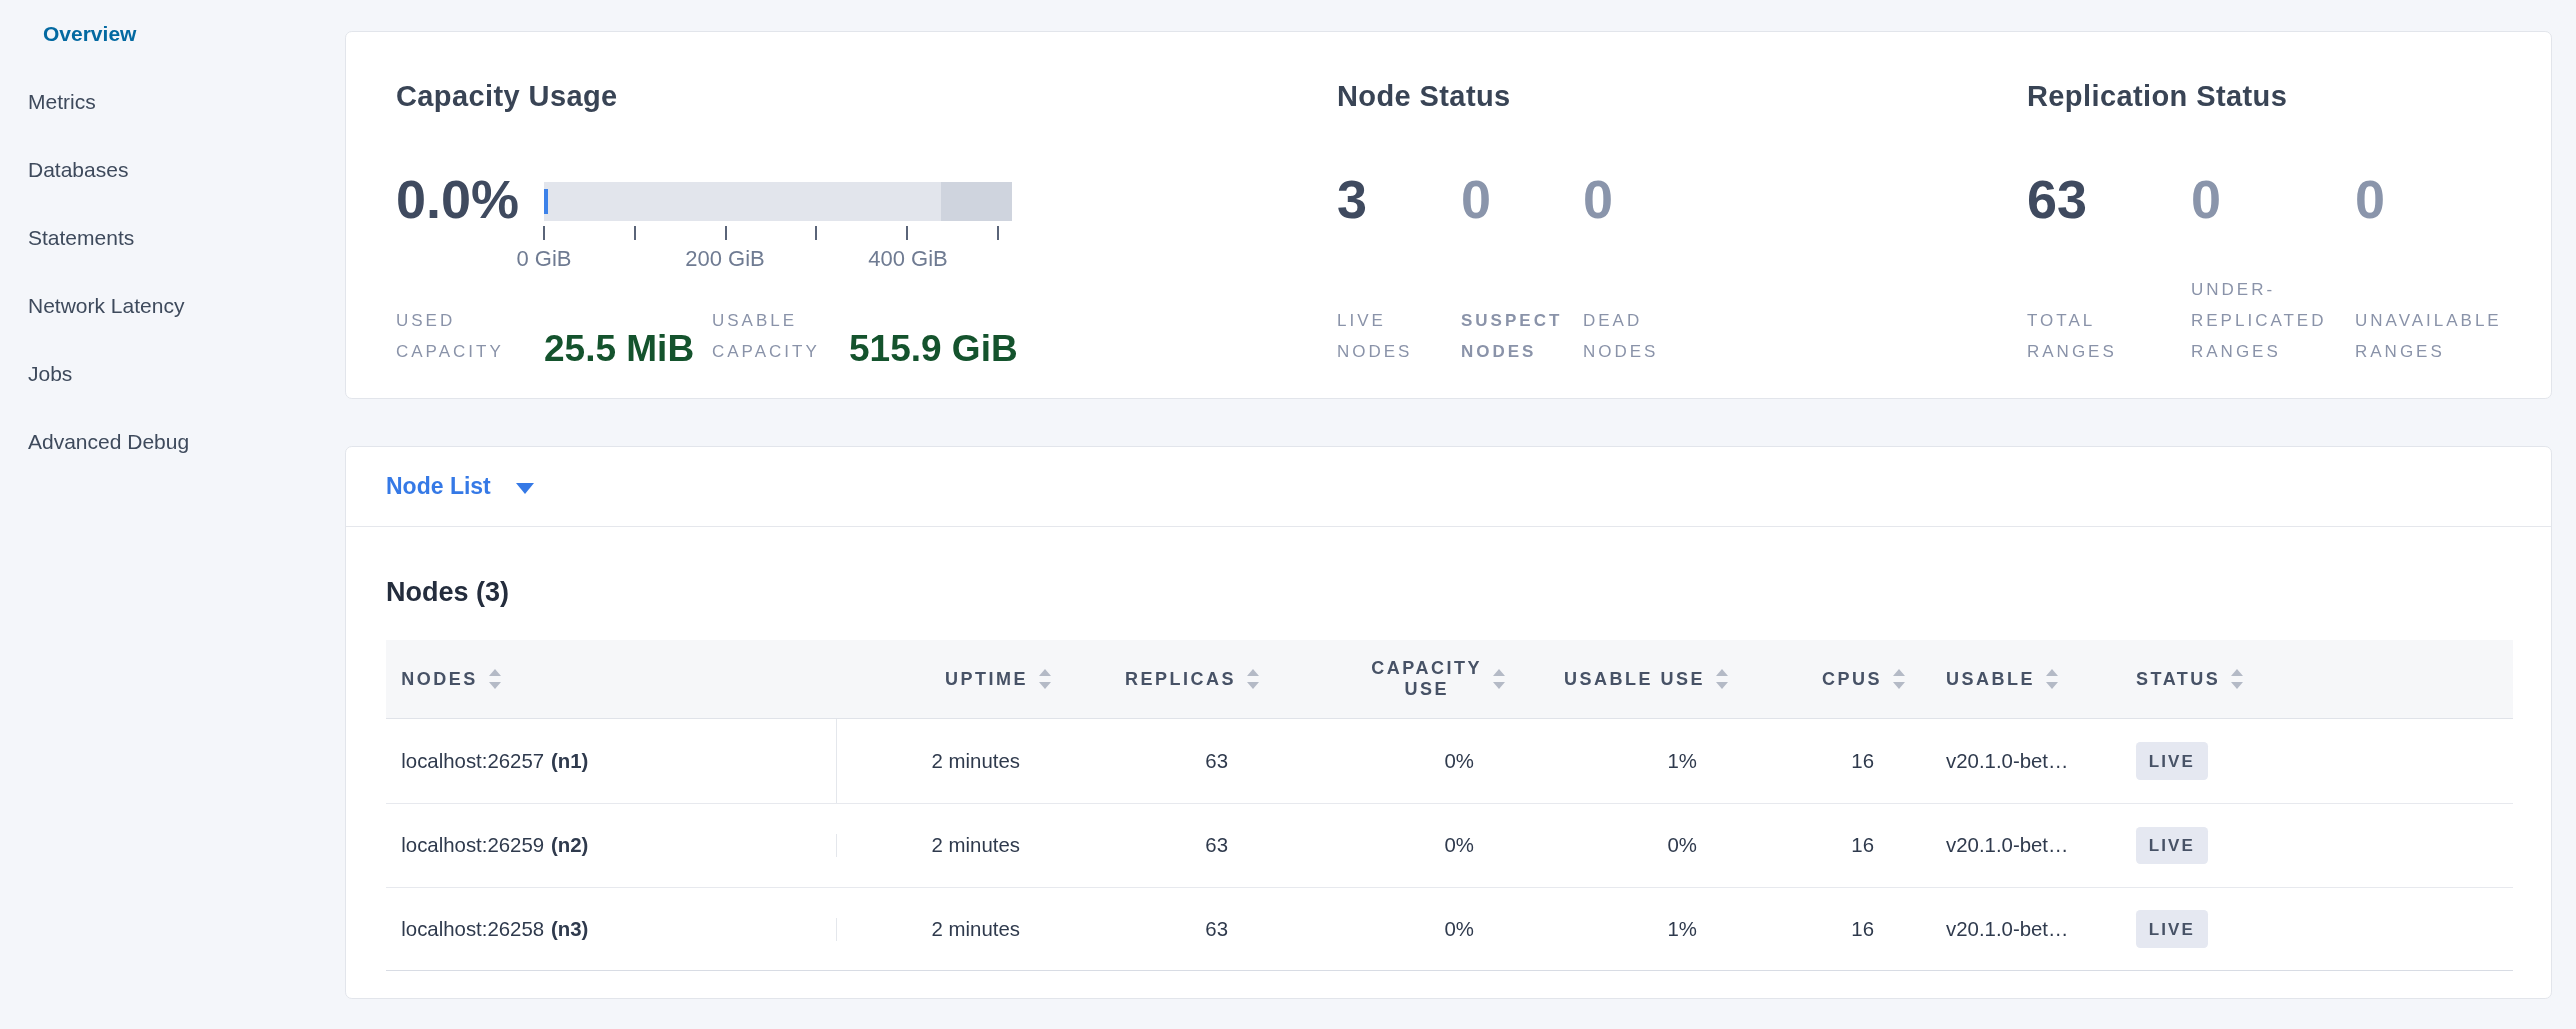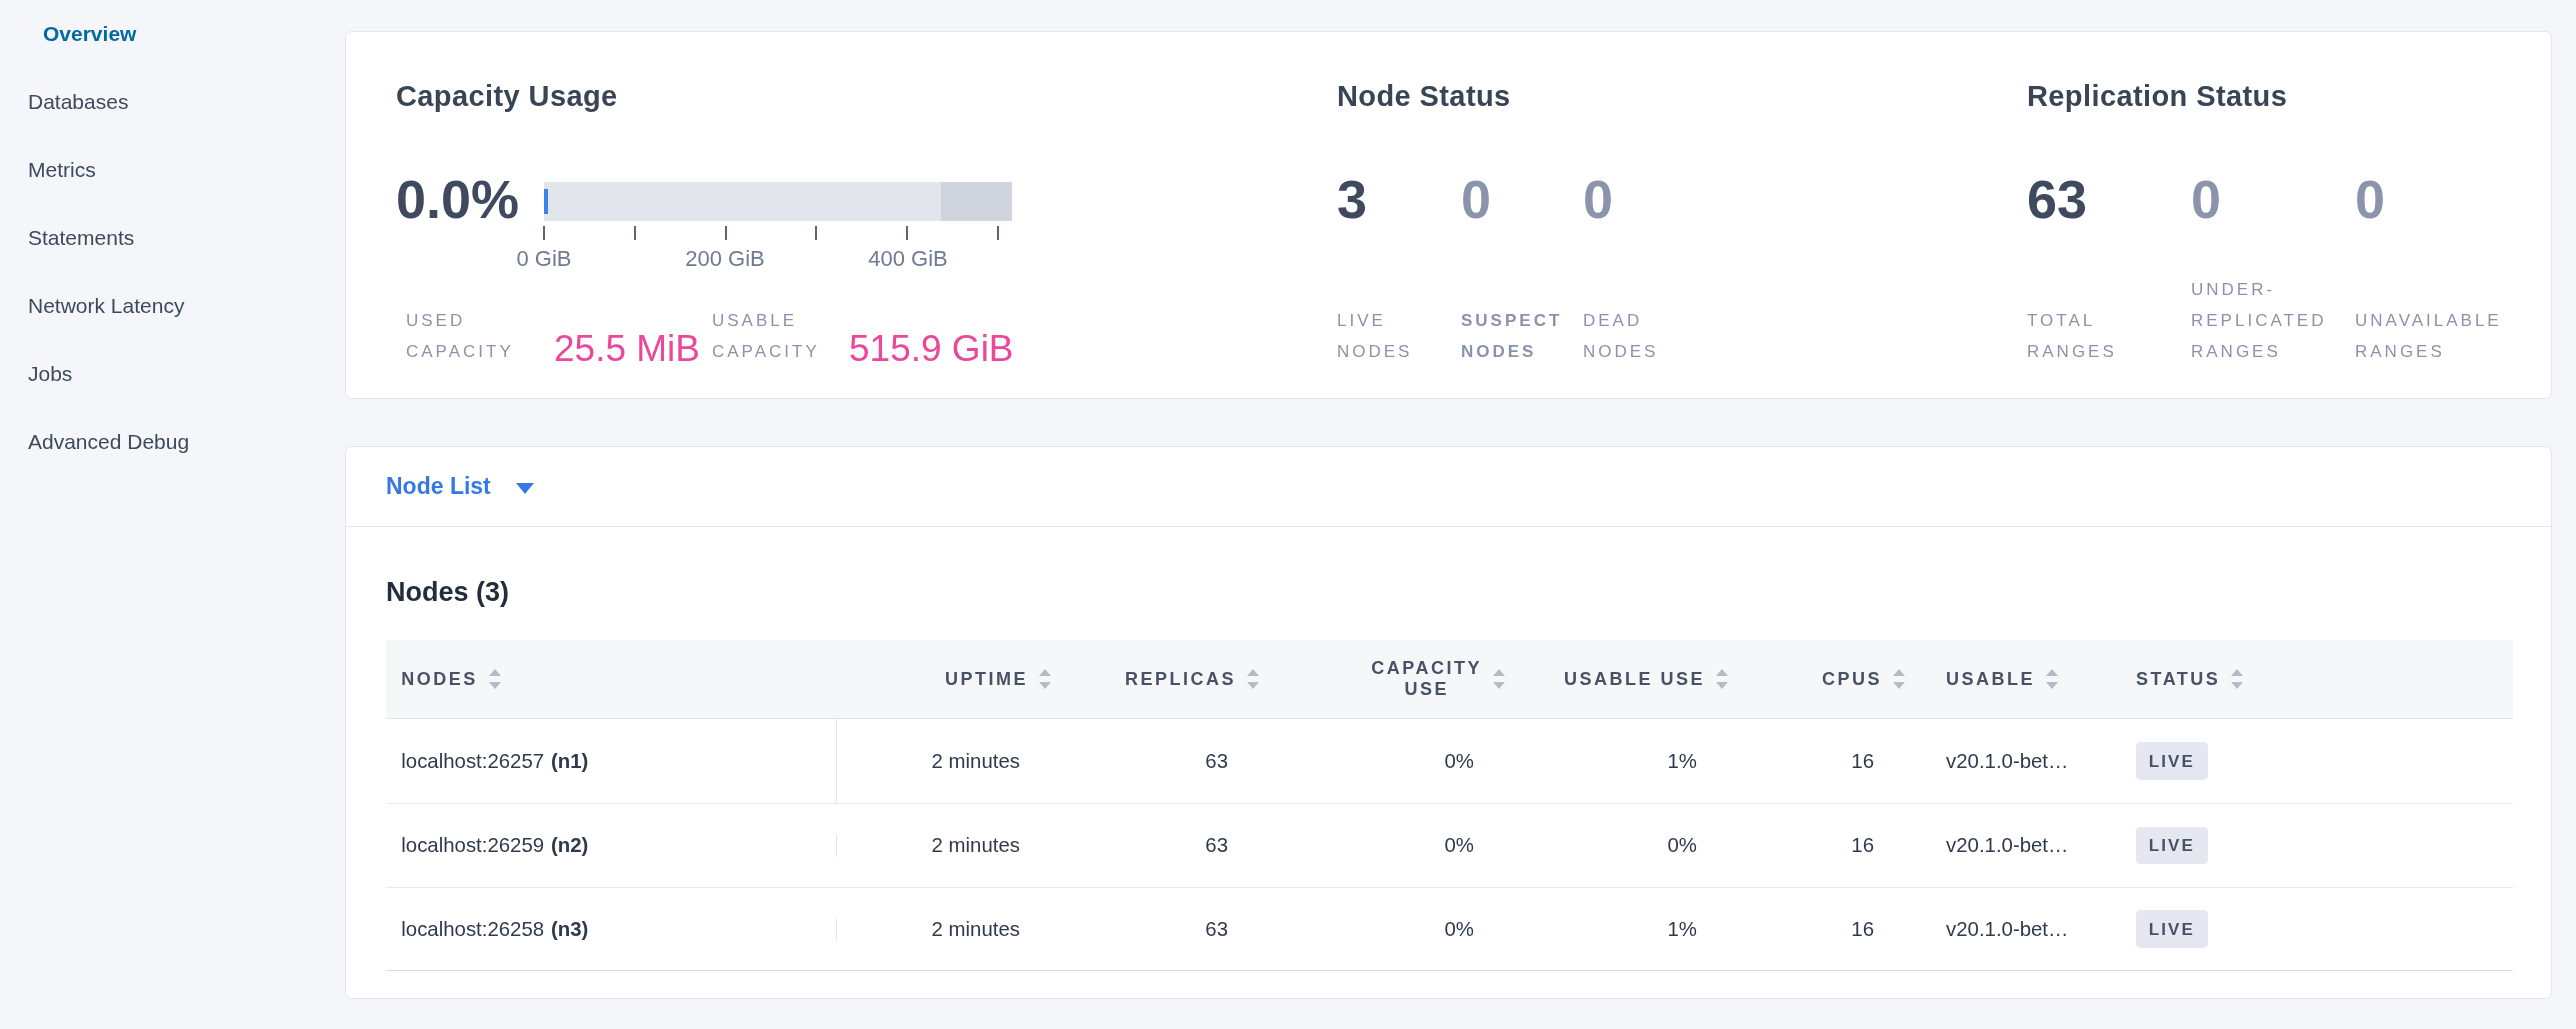--- a/index.html
+++ b/index.html
@@ -82,26 +82,26 @@
   .stat-group {
     position:absolute; bottom:31px;
     display:flex; align-items:flex-end;
   }
   .stat-label {
     font-size:17px; line-height:31px;
     letter-spacing:3px;
     color:#8a93a9; white-space:nowrap;
   }
   .stat-value {
-    font-size:37px; font-weight:400; color:#ec4899;
+    font-size:37px; font-weight:700; color:#14532d;
     line-height:34px; white-space:nowrap;
     margin-bottom:0.8px;
   }
   .g-used       { left:50px; }
-  .g-used .stat-label   { width:148px;margin-left:10px; }
+  .g-used .stat-label   { width:148px; }
   .g-usable     { left:366px; }
   .g-usable .stat-label { width:119px; }
   .g-live       { left:991px; }
   .g-suspect    { left:1115px;font-weight:bold; }
   .g-dead       { left:1237px; }
   .g-total      { left:1681px; }
   .g-under      { left:1845px; }
   .g-unavail    { left:2009px; }
 
   
@@ -183,22 +183,22 @@
     font-size:17px; font-weight:700; letter-spacing:2.1px;
     padding:10.2px 12.7px; border-radius:4.2px; line-height:17px;
     white-space:nowrap;
   }
 </style>
 </head>
 <body>
 
 <nav class="sidebar">
   <div class="nav-item active">Overview</div>
+  <div class="nav-item">Metrics</div>
   <div class="nav-item">Databases</div>
-  <div class="nav-item">Metrics</div>
   <div class="nav-item">Statements</div>
   <div class="nav-item">Network Latency</div>
   <div class="nav-item">Jobs</div>
   <div class="nav-item">Advanced Debug</div>
 </nav>
 
 <section class="card" id="card-overview">
 
   <h2 class="sec-title t-capacity">Capacity Usage</h2>
   <h2 class="sec-title t-nodestatus">Node Status</h2>

